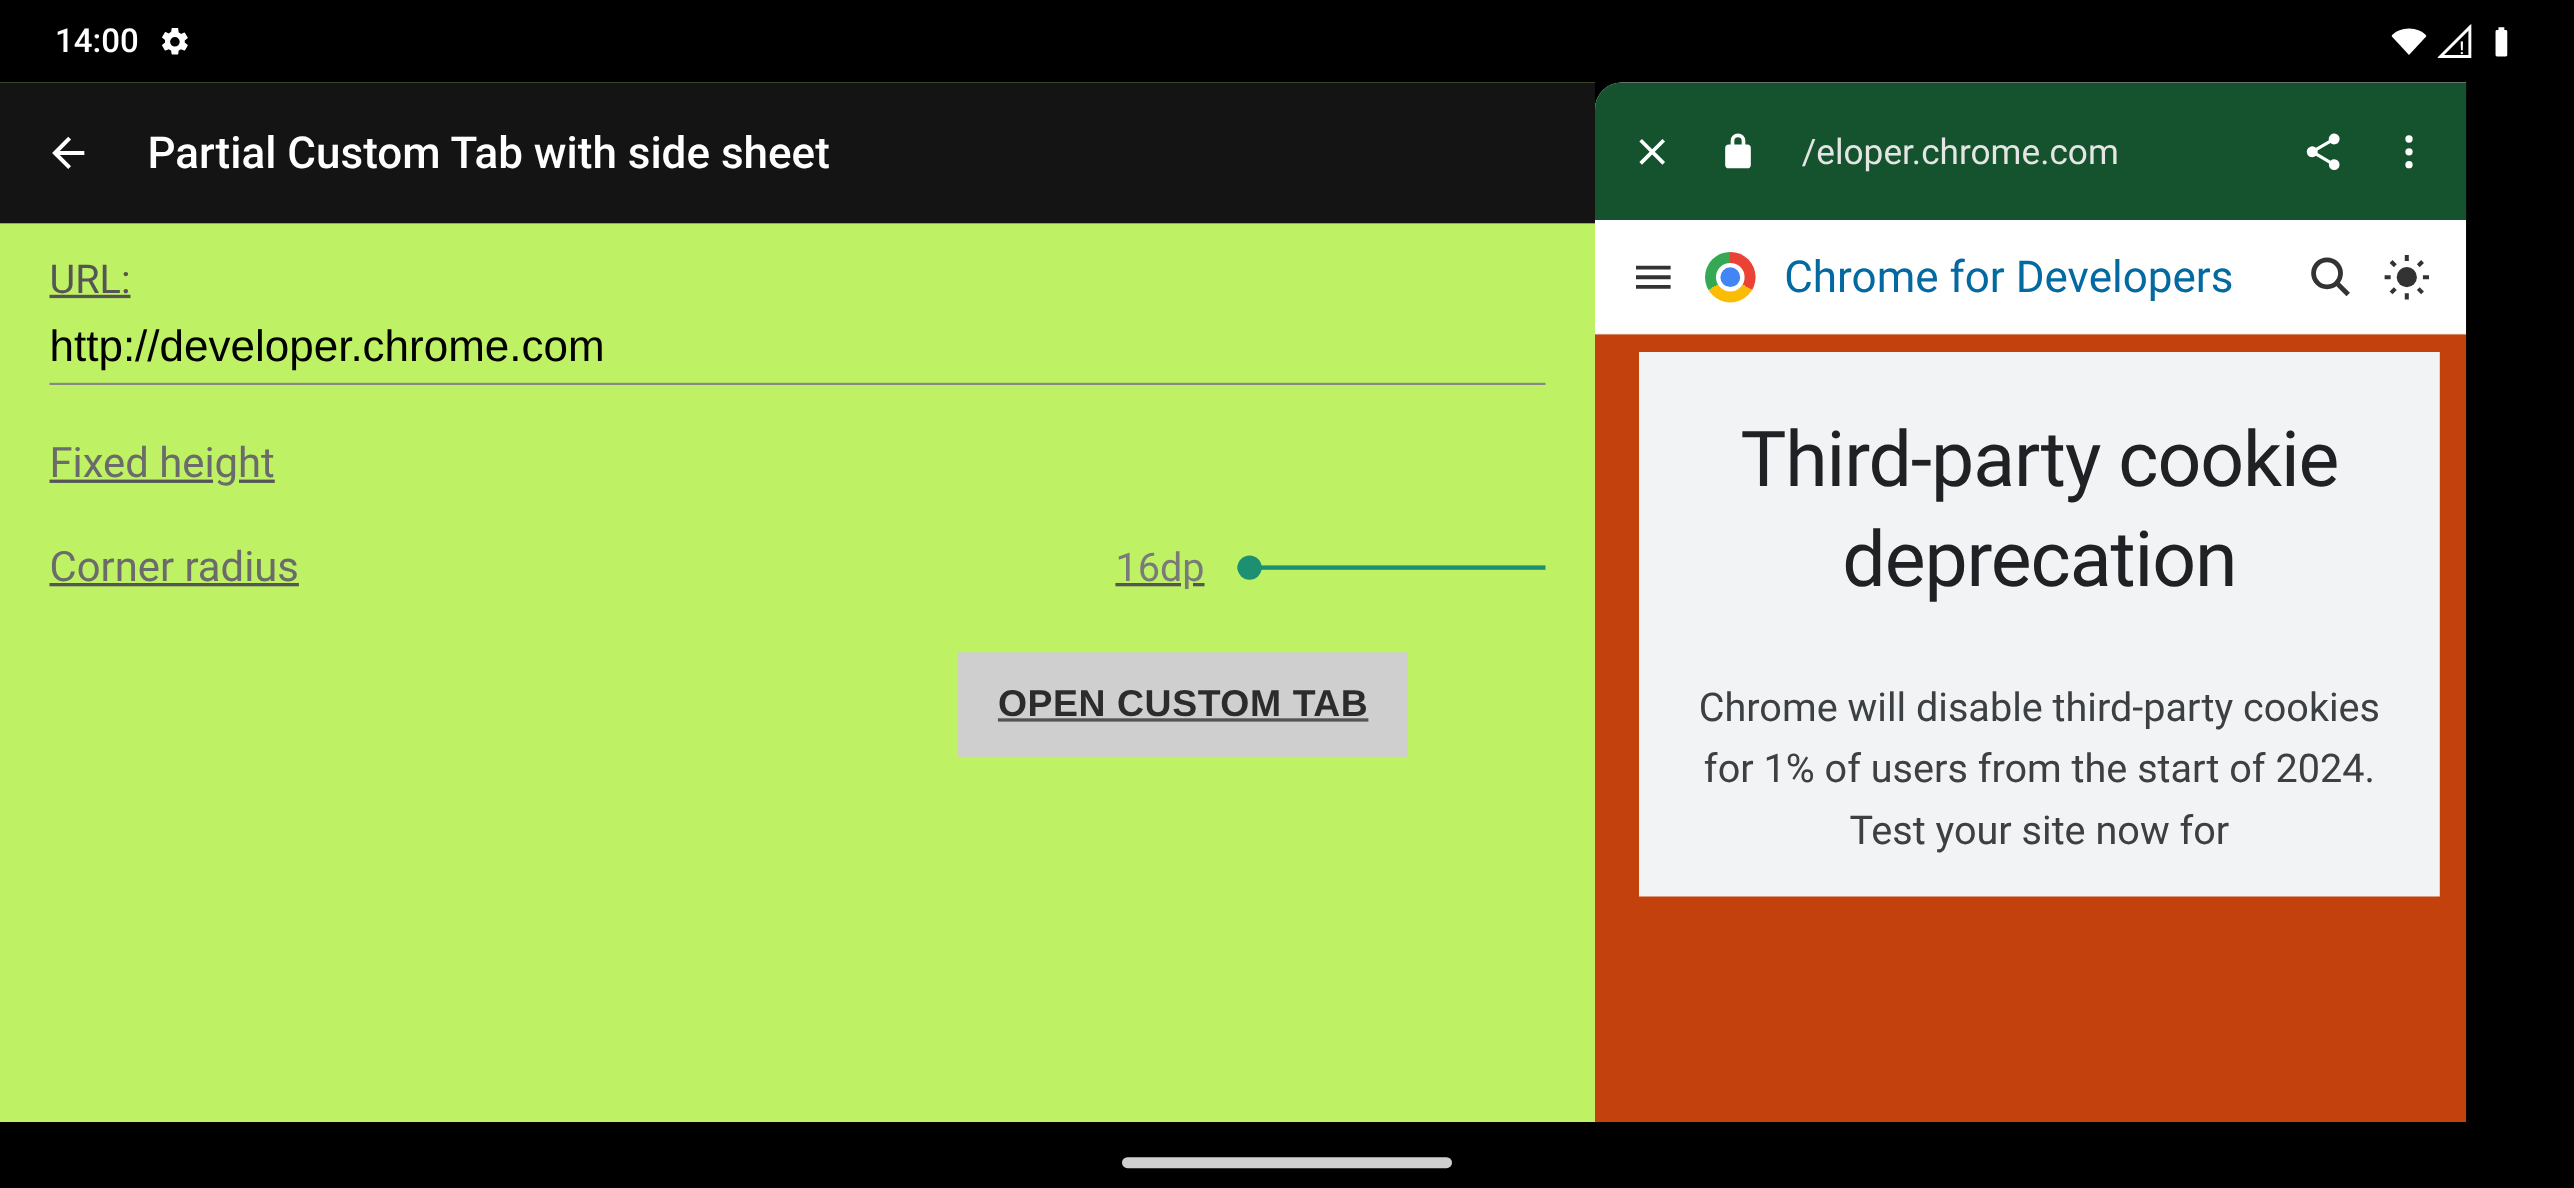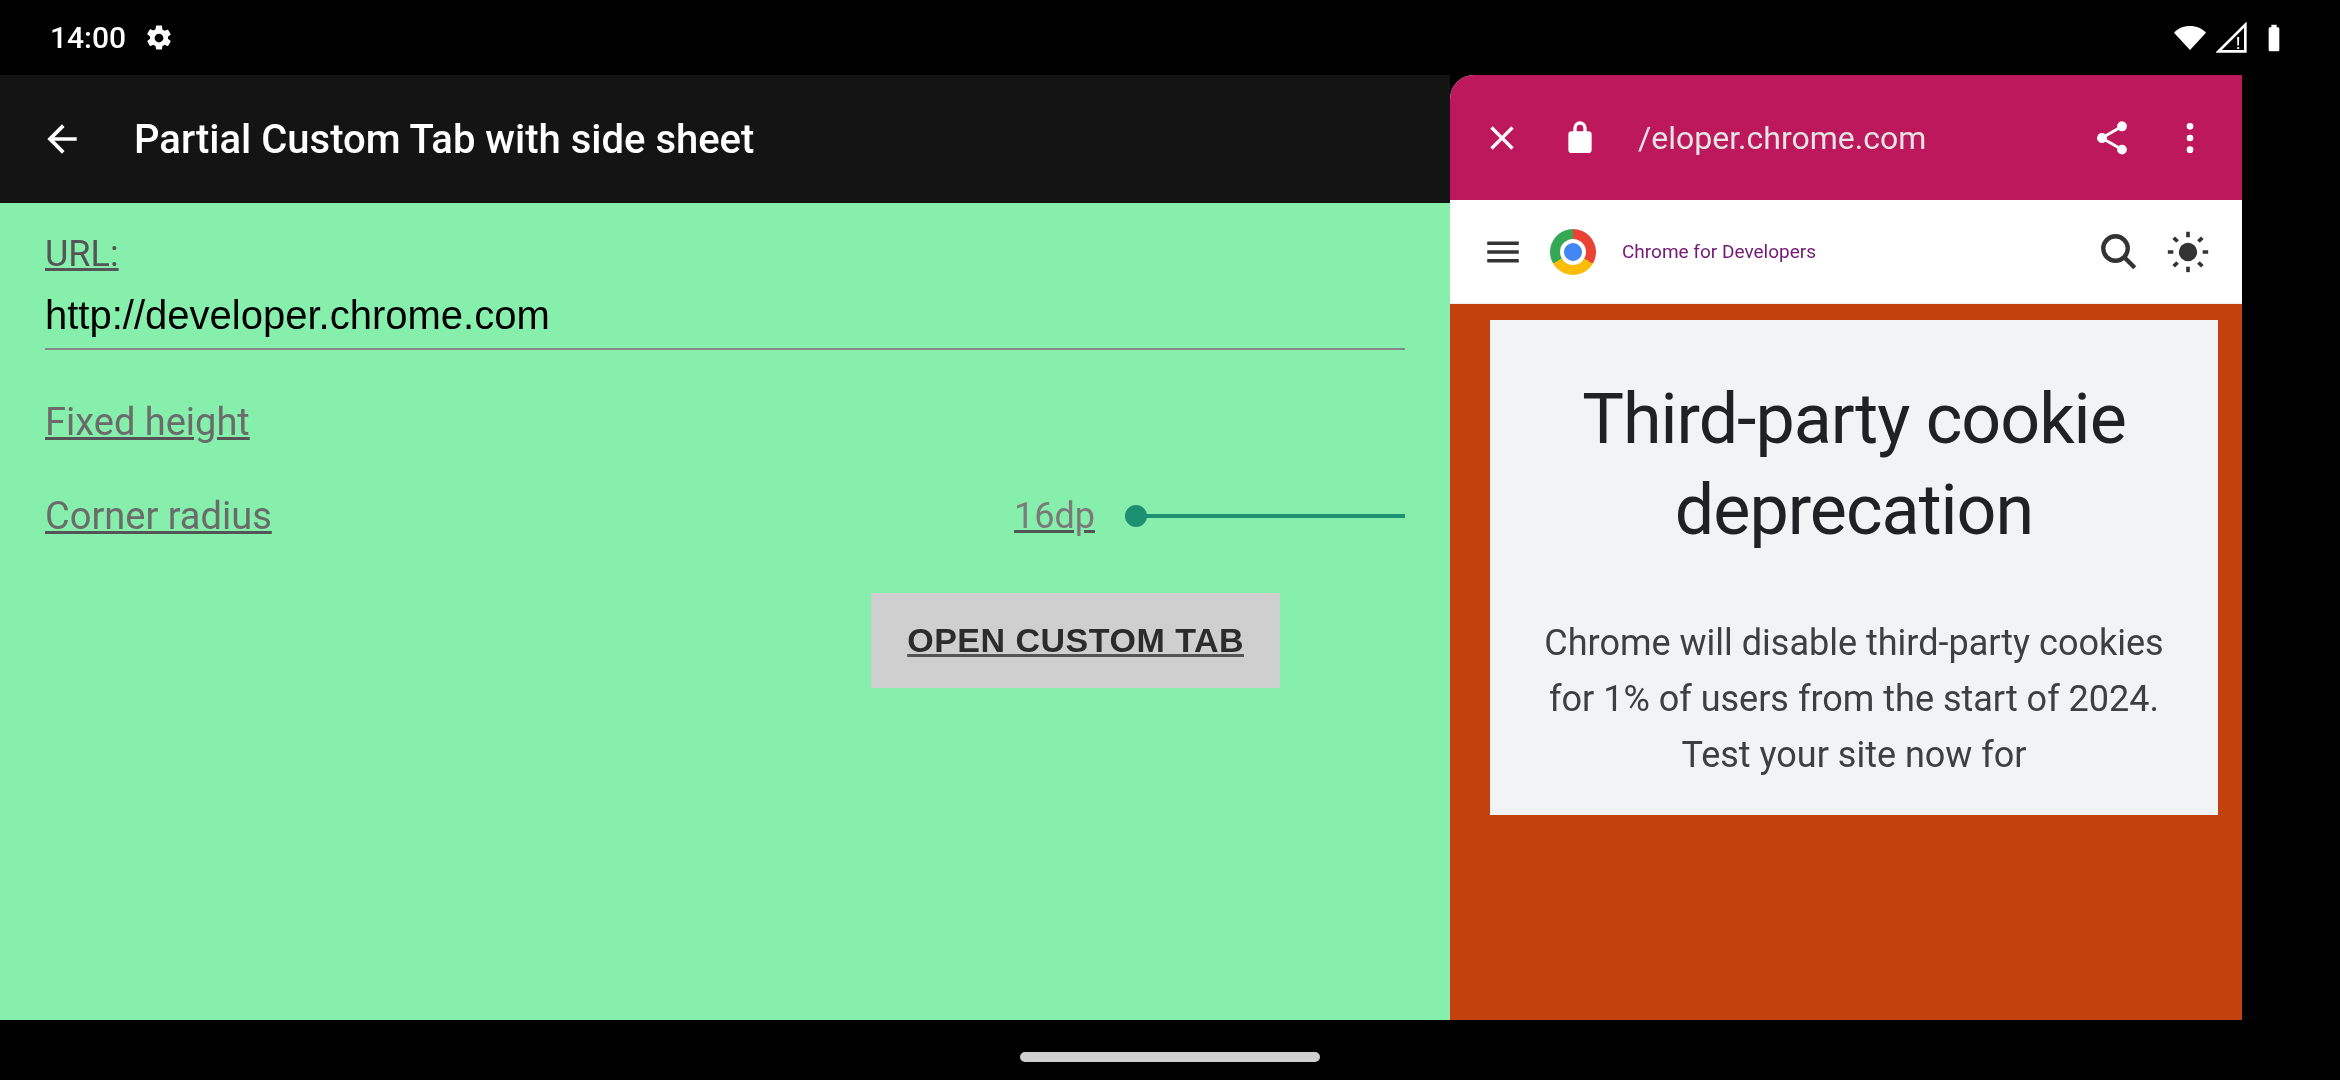--- a/index.html
+++ b/index.html
@@ -31,21 +31,21 @@
 .status-right { margin-left: auto; display: flex; align-items: center; gap: 10px; }
 .status-right svg { width: 32px; height: 32px; fill: #fff; }
 
 
 .app-area {
   position: absolute;
   top: 75px;
   left: 0;
   width: 1450px;
   height: 945px;
-  background: #86efac;
+  background: #bef264;
   display: flex;
   flex-direction: column;
 }
 .app-topbar {
   height: 128px;
   background: #141414;
   color: #fff;
   display: flex;
   align-items: center;
   padding: 0 40px;
@@ -121,21 +121,21 @@
   width: 792px;
   height: 945px;
   background: #fff;
   border-top-left-radius: 24px;
   overflow: hidden;
   display: flex;
   flex-direction: column;
 }
 .sheet-toolbar {
   height: 125px;
-  background: #be185d;
+  background: #14532d;
   display: flex;
   align-items: center;
   padding: 0 32px;
   gap: 38px;
   color: #fff;
 }
 .sheet-toolbar .addr { flex: 1; font-size: 32px; color: #e5e5e5; overflow: hidden; white-space: nowrap; }
 .sheet-toolbar svg { width: 40px; height: 40px; fill: #fff; }
 
 .sheet-subbar {
@@ -159,21 +159,21 @@
 .chrome-logo::after {
   content: "";
   position: absolute;
   top: 10px; left: 10px;
   width: 26px; height: 26px;
   border-radius: 50%;
   background: #4285f4;
   border: 4px solid #fff;
   box-sizing: border-box;
 }
-.sub-title { font-size: 19px; color: #701a75; flex: 0 0 auto; }
+.sub-title { font-size: 40px; color: #0369a1; flex: 0 0 auto; }
 .sub-spacer { flex: 1; }
 
 .sheet-body {
   flex: 1;
   background: #c2410c;
   padding: 16px 24px 0 40px;
   overflow: hidden;
   text-align: center;
 }
 .article {

